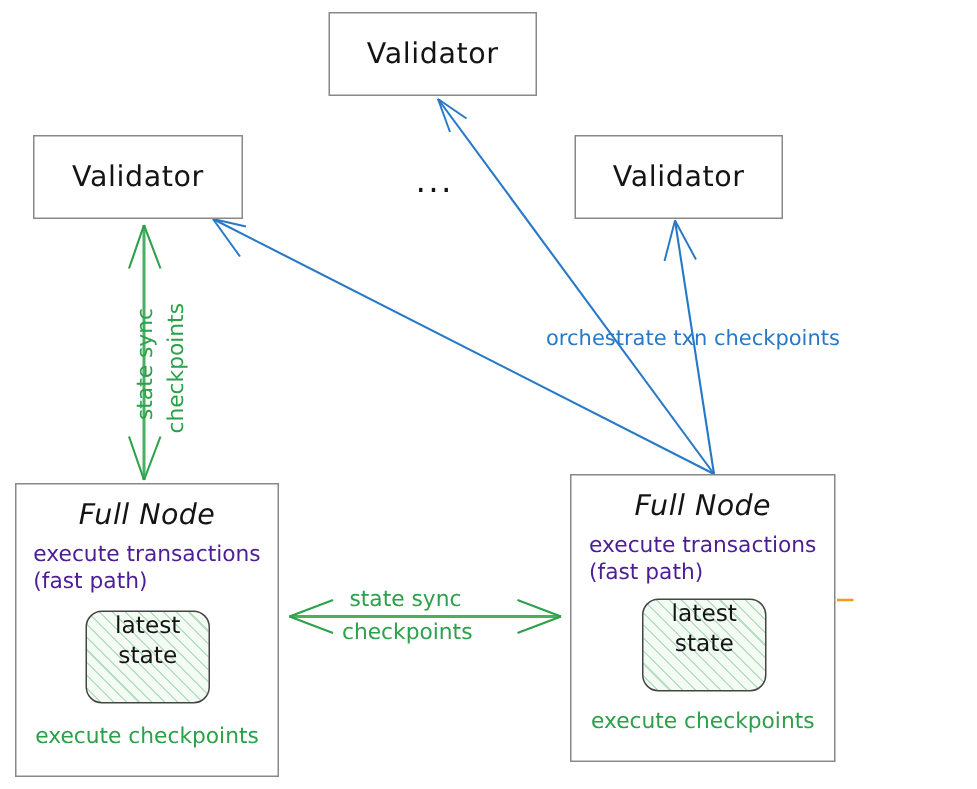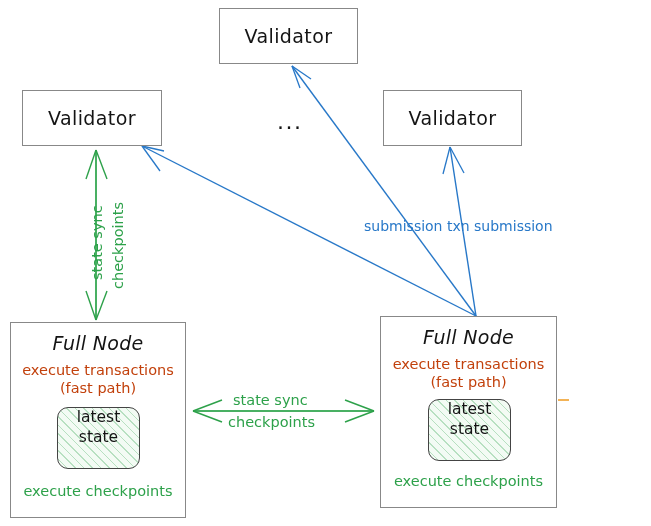--- a/index.html
+++ b/index.html
@@ -53,23 +53,23 @@
   .fullnode-title {
     font-size: 19px;
     color: #141414;
     font-style: italic;
     letter-spacing: .3px;
     margin-bottom: 7px;
     text-align: center;
   }
   .fn-blue {
     font-size: 14.5px;
-    color: #c2410c;
+    color: #4c1d95;
     line-height: 1.25;
-    text-align: center;
+    text-align: left;
   }
   .fn-green-bottom {
     font-size: 14.5px;
     color: #2da14a;
     text-align: center;
     position: absolute;
     left: 0;
     right: 0;
   }
   
@@ -179,21 +179,21 @@
 
   <div class="node-box validator-box" style="left:383px; top:90px; width:139px; height:56px;">
     <span class="validator-label">Validator</span>
   </div>
 
   <div class="ellipsis-mark" style="left:277px; top:111px;">...</div>
 
   <div class="vert-text" style="left:89px; top:280px;">state sync</div>
   <div class="vert-text" style="left:110px; top:289px;">checkpoints</div>
 
-  <div class="edge-label lbl-blue" style="left:364px; top:218px;">submission txn submission</div>
+  <div class="edge-label lbl-blue" style="left:364px; top:218px;">orchestrate txn checkpoints</div>
 
   <div class="edge-label lbl-green" style="left:233px; top:392px;">state sync</div>
   <div class="edge-label lbl-green" style="left:228px; top:414px;">checkpoints</div>
 
   <div class="edge-label lbl-orange" style="left:570px; top:377px;">RPCs</div>
 
   <div class="node-box fullnode-box" style="left:10px; top:322px; width:176px; height:196px;">
     <div class="fullnode-title">Full Node</div>
     <div class="fn-blue">
       <div>execute transactions</div>

